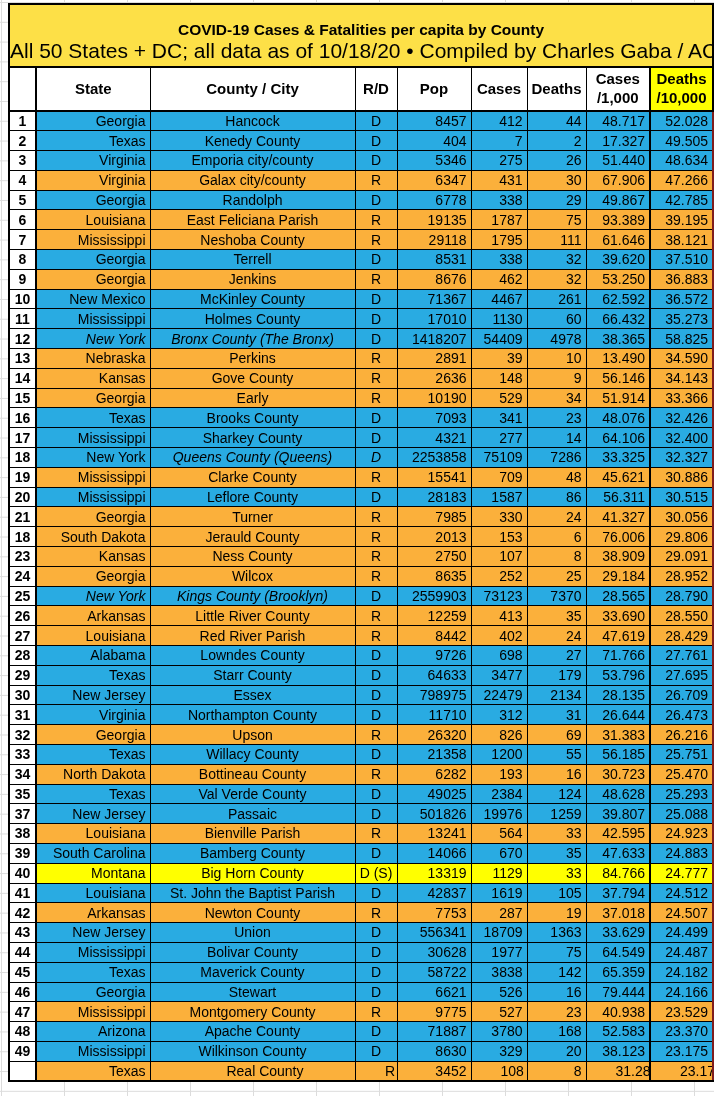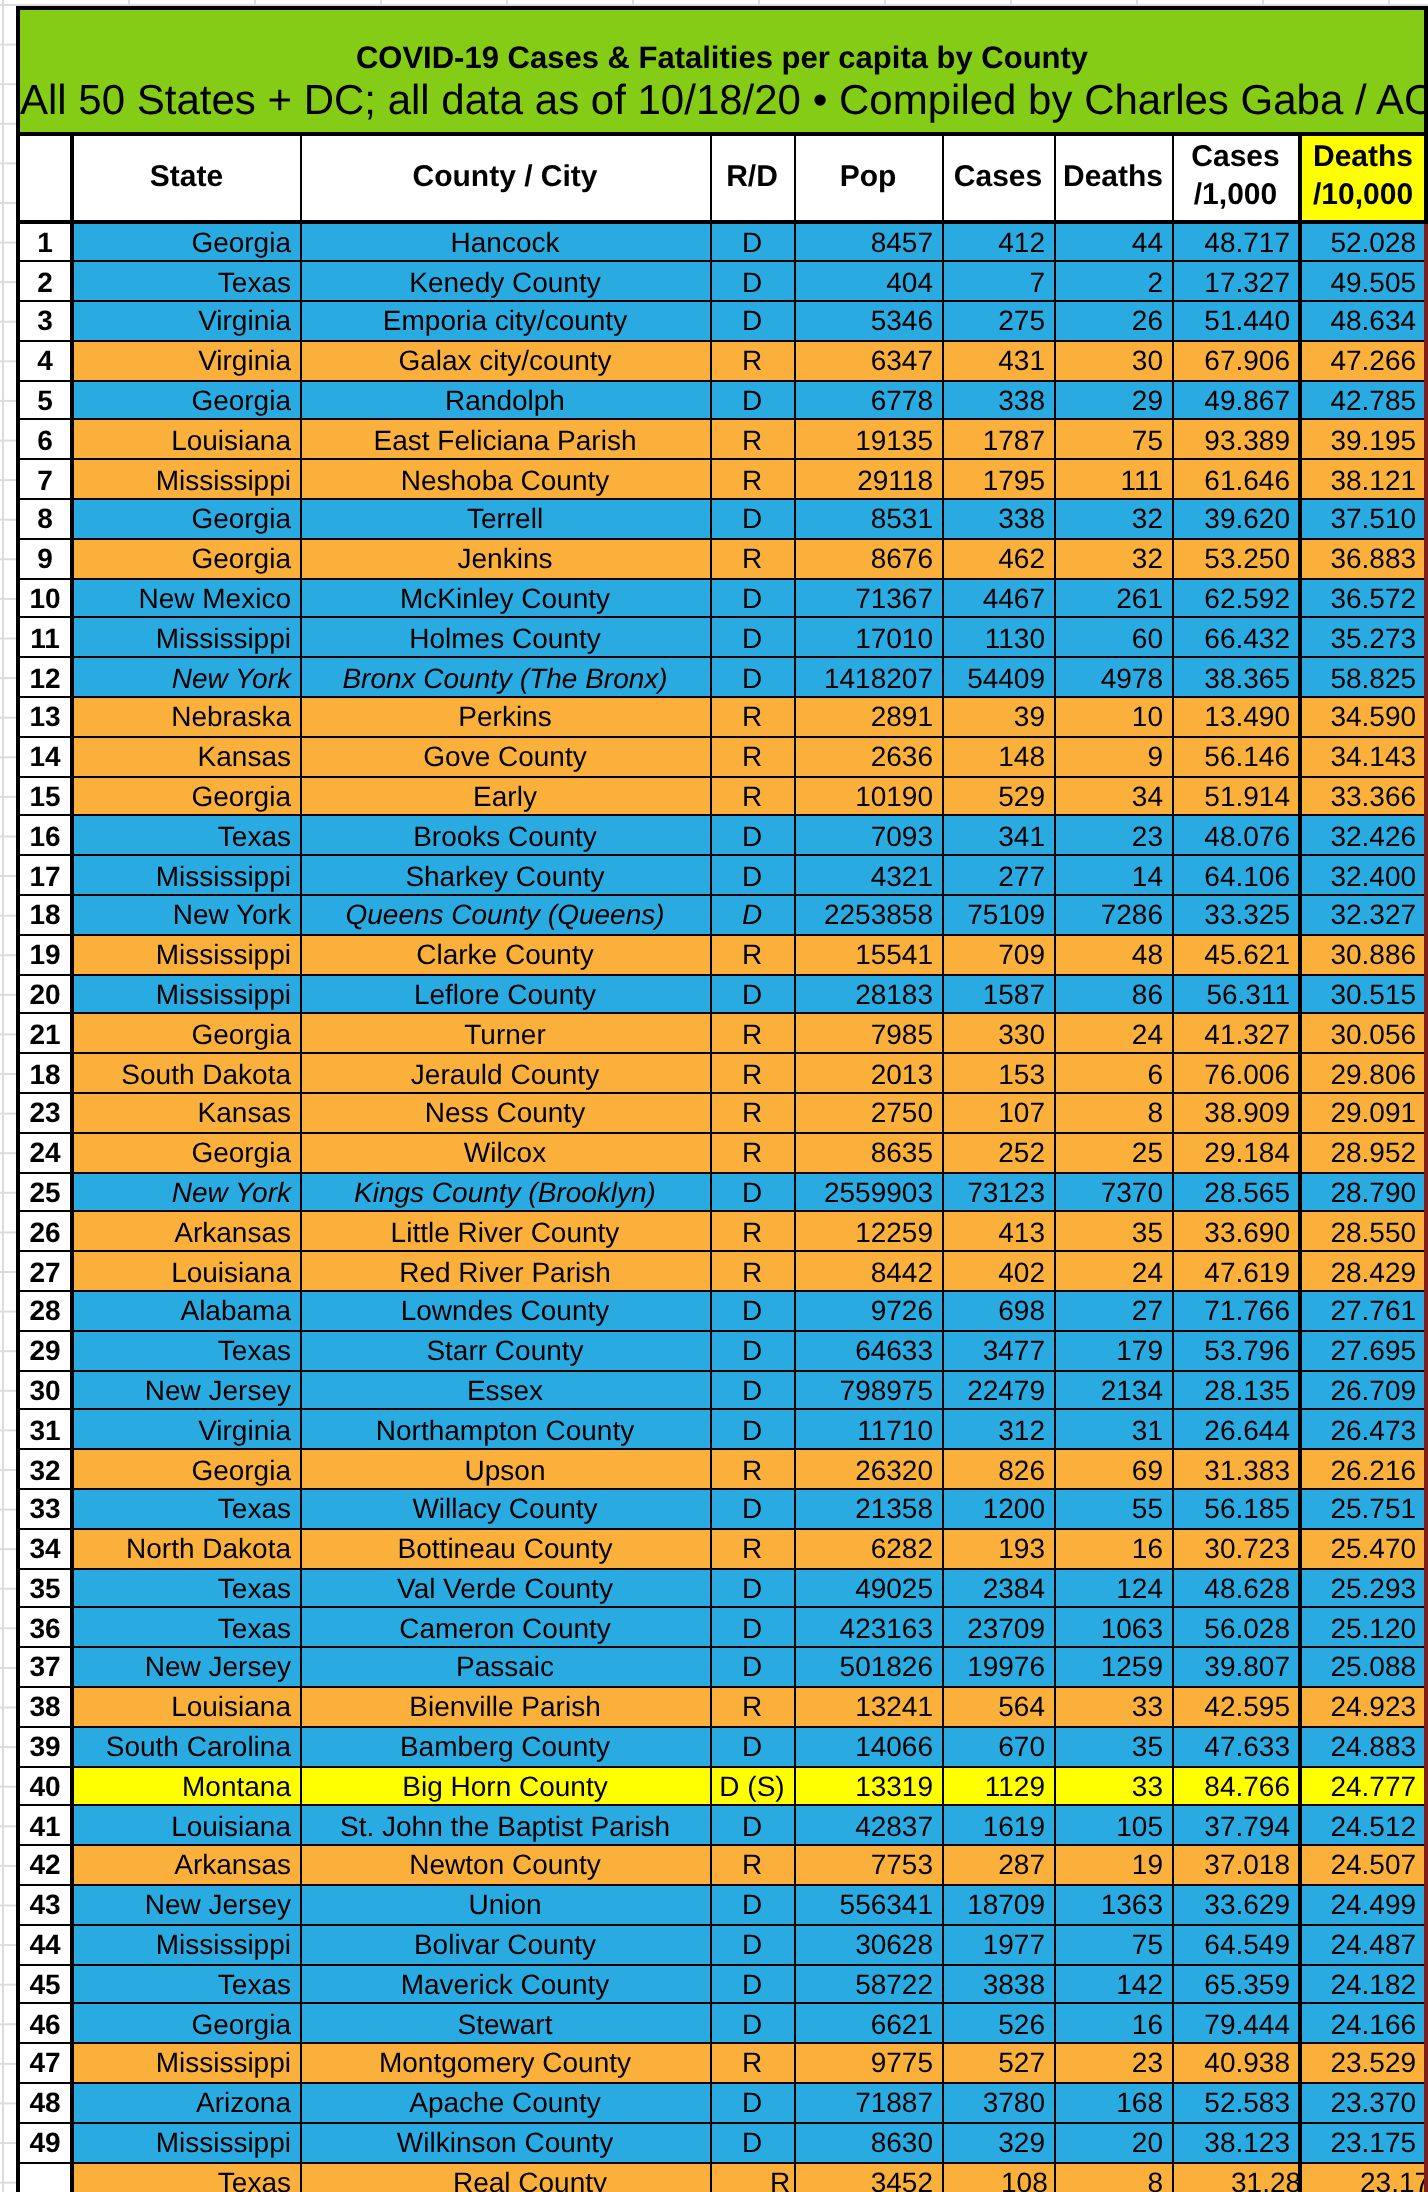--- a/index.html
+++ b/index.html
@@ -30,21 +30,21 @@
     border: 1px solid #000;
     padding: 0 4px;
     overflow: hidden;
     white-space: nowrap;
     font-size: 14px;
     line-height: 1.15;
   }
   
   th.title-cell {
     border: 2px solid #000;
-    background: #84cc16;
+    background: #fde047;
     padding: 16px 0 3px 0;
   }
   .main-title { font-size: 15.5px; font-weight: bold; text-align: center; }
   .sub-title  { font-size: 21px; font-weight: normal; text-align: center; }
   
   tr.head-row th {
     font-size: 15px;
     font-weight: bold;
     text-align: center;
     background: #fff;
@@ -488,31 +488,20 @@
     <td class="cell-state colored">Texas</td>
     <td class="cell-county colored">Val Verde County</td>
     <td class="cell-rd colored">D</td>
     <td class="cell-pop colored">49025</td>
     <td class="cell-cases colored">2384</td>
     <td class="cell-deaths colored">124</td>
     <td class="cell-c1000 colored">48.628</td>
     <td class="cell-d10000 colored">25.293</td>
   </tr>
       <tr class="row-blue">
-    <td class="cell-num">36</td>
-    <td class="cell-state colored">Texas</td>
-    <td class="cell-county colored">Cameron County</td>
-    <td class="cell-rd colored">D</td>
-    <td class="cell-pop colored">423163</td>
-    <td class="cell-cases colored">23709</td>
-    <td class="cell-deaths colored">1063</td>
-    <td class="cell-c1000 colored">56.028</td>
-    <td class="cell-d10000 colored">25.120</td>
-  </tr>
-      <tr class="row-blue">
     <td class="cell-num">37</td>
     <td class="cell-state colored">New Jersey</td>
     <td class="cell-county colored">Passaic</td>
     <td class="cell-rd colored">D</td>
     <td class="cell-pop colored">501826</td>
     <td class="cell-cases colored">19976</td>
     <td class="cell-deaths colored">1259</td>
     <td class="cell-c1000 colored">39.807</td>
     <td class="cell-d10000 colored">25.088</td>
   </tr>

